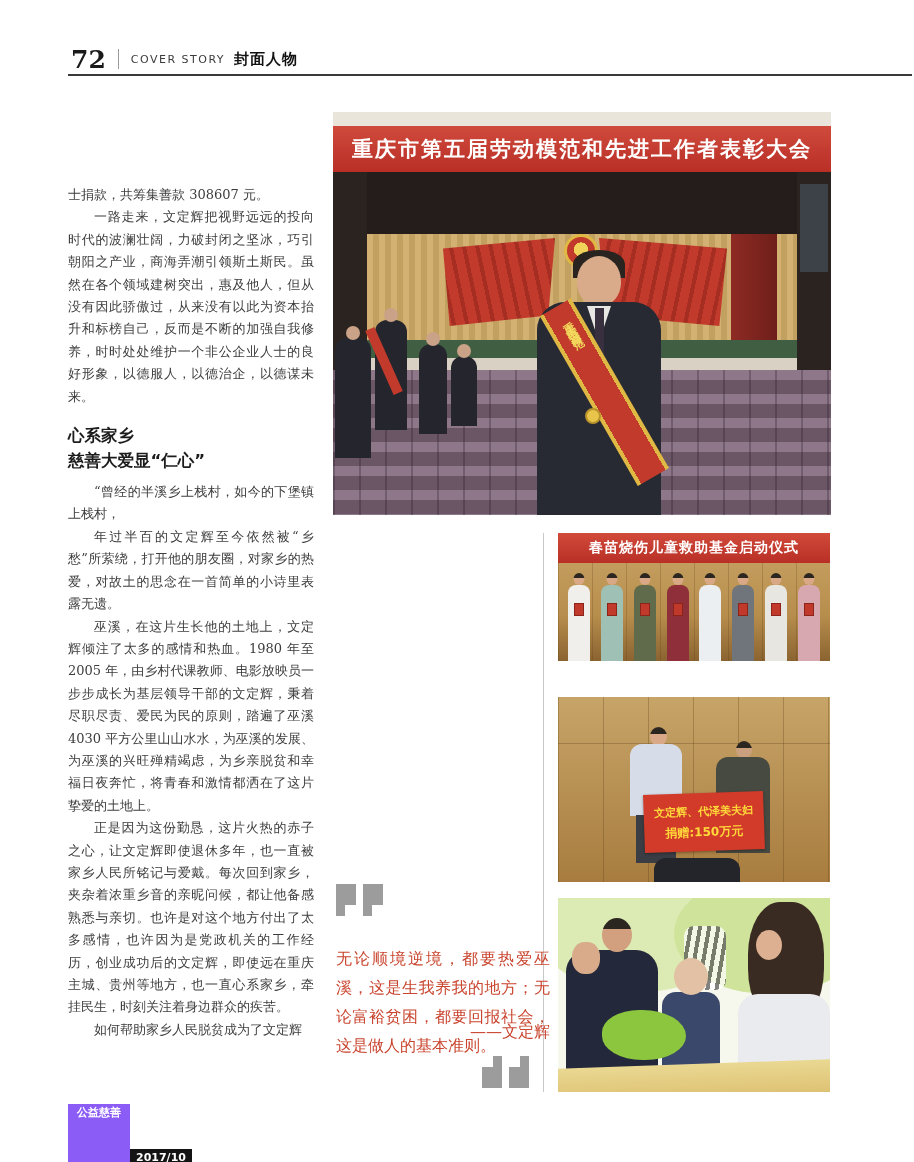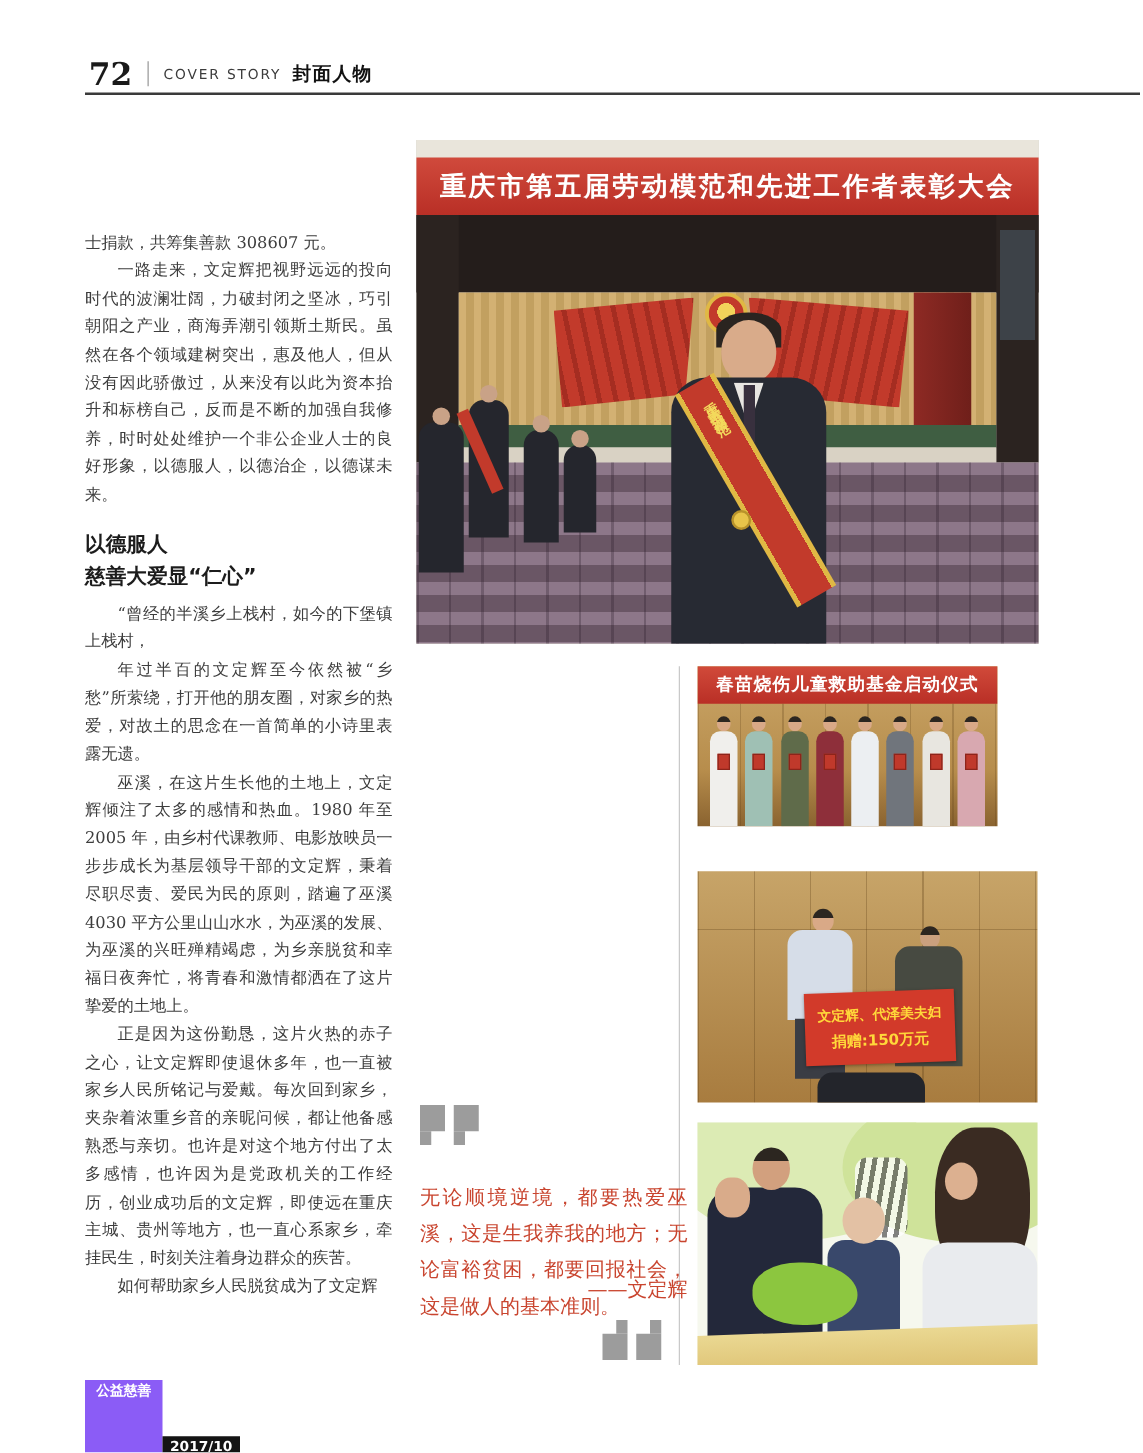--- a/index.html
+++ b/index.html
@@ -96,21 +96,21 @@
   .p1-tie  { left:66px; top:58px; width:9px; height:46px; background:#38303e; }
   .p1-sash { left:28px; top:52px; width:36px; height:196px; transform:rotate(-30deg); transform-origin:50% 20%;
              background:linear-gradient(90deg,#e0b844 0 4px,#c23a2b 4px 32px,#e0b844 32px 36px);
              display:flex; align-items:flex-start; justify-content:center; }
   .p1-sash-text { writing-mode:vertical-rl; color:#f3d95c; font-size:11px; font-weight:bold;
                   letter-spacing:3px; margin-top:10px; }
   .p1-medal{ left:56px; top:158px; width:16px; height:16px; border-radius:50%; background:#e8c44a;
              border:2px solid #b8922a; }
 
   
-  .photo2 { left:558px; top:533px; width:240px; height:128px;
+  .photo2 { left:558px; top:533px; width:272px; height:128px;
             background:linear-gradient(180deg,#caa668 0,#b78d4c 65%,#8a6330 100%); }
   .p2-banner { left:0; right:0; top:0; height:30px; background:linear-gradient(180deg,#d14a3a,#b92f26);
                color:#fff; font-weight:bold; font-size:14px; display:flex; align-items:center;
                justify-content:center; letter-spacing:1px; white-space:nowrap; }
   .p2-wood { left:0; right:0; top:30px; bottom:0;
              background:repeating-linear-gradient(90deg,rgba(90,60,20,0.25) 0 1px,rgba(0,0,0,0) 1px 34px); }
   .p2-people { left:8px; right:8px; top:40px; bottom:0; display:flex; justify-content:space-between; }
   .p2-person { position:relative; width:26px; }
   .p2-person .ph { position:absolute; top:0; left:50%; transform:translateX(-50%); width:11px; height:12px;
                    border-radius:50%; background:linear-gradient(180deg,#2c2620 0 38%,#d9a987 38%); }
@@ -175,21 +175,21 @@
     <span class="hdiv"></span>
     <span class="sec-en">COVER STORY</span>
     <span class="sec-cn">封面人物</span>
   </div>
   <div class="header-rule"></div>
 
   <div class="col-left">
     <p class="para noindent">士捐款，共筹集善款 308607 元。</p>
     <p class="para">一路走来，文定辉把视野远远的投向时代的波澜壮阔，力破封闭之坚冰，巧引朝阳之产业，商海弄潮引领斯土斯民。虽然在各个领域建树突出，惠及他人，但从没有因此骄傲过，从来没有以此为资本抬升和标榜自己，反而是不断的加强自我修养，时时处处维护一个非公企业人士的良好形象，以德服人，以德治企，以德谋未来。</p>
     <div class="heading">
-      <div>以德服人</div>
+      <div>心系家乡</div>
       <div>慈善大爱显“仁心”</div>
     </div>
     <p class="para">“曾经的半溪乡上栈村，如今的下堡镇上栈村，</p>
     <p class="para">年过半百的文定辉至今依然被“乡愁”所萦绕，打开他的朋友圈，对家乡的热爱，对故土的思念在一首简单的小诗里表露无遗。</p>
     <p class="para">巫溪，在这片生长他的土地上，文定辉倾注了太多的感情和热血。1980 年至 2005 年，由乡村代课教师、电影放映员一步步成长为基层领导干部的文定辉，秉着尽职尽责、爱民为民的原则，踏遍了巫溪 4030 平方公里山山水水，为巫溪的发展、为巫溪的兴旺殚精竭虑，为乡亲脱贫和幸福日夜奔忙，将青春和激情都洒在了这片挚爱的土地上。</p>
     <p class="para">正是因为这份勤恳，这片火热的赤子之心，让文定辉即使退休多年，也一直被家乡人民所铭记与爱戴。每次回到家乡，夹杂着浓重乡音的亲昵问候，都让他备感熟悉与亲切。也许是对这个地方付出了太多感情，也许因为是党政机关的工作经历，创业成功后的文定辉，即使远在重庆主城、贵州等地方，也一直心系家乡，牵挂民生，时刻关注着身边群众的疾苦。</p>
     <p class="para">如何帮助家乡人民脱贫成为了文定辉</p>
   </div>
 
   <div class="photo photo1">

